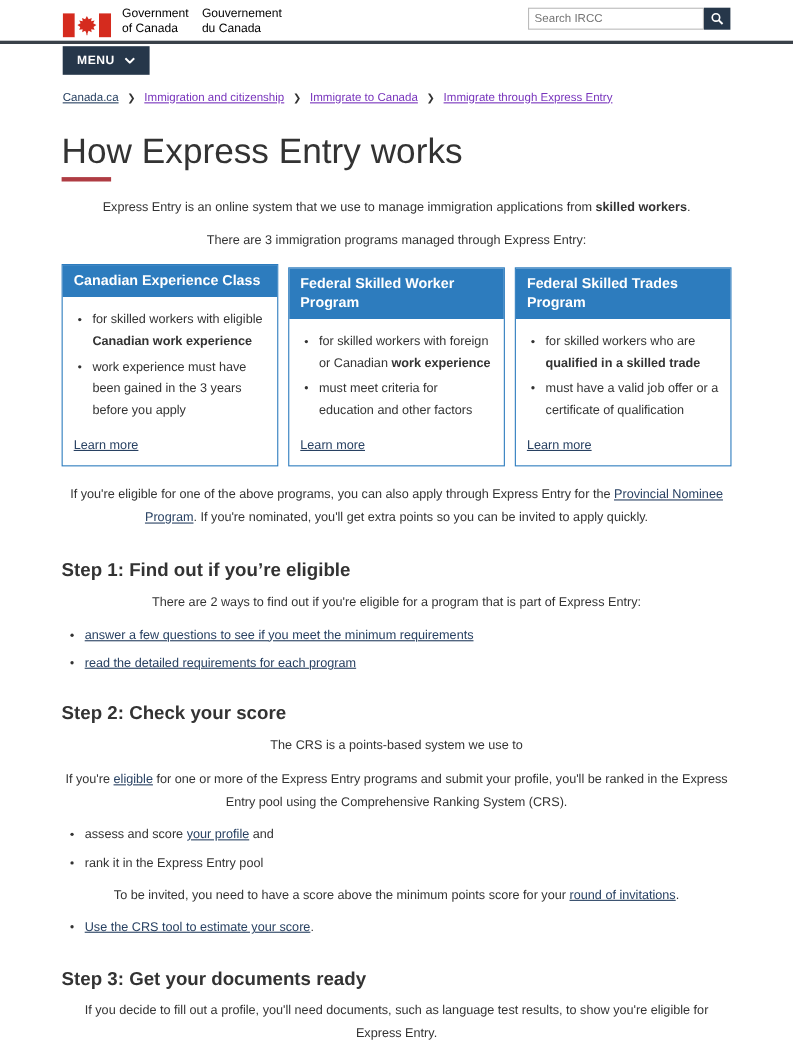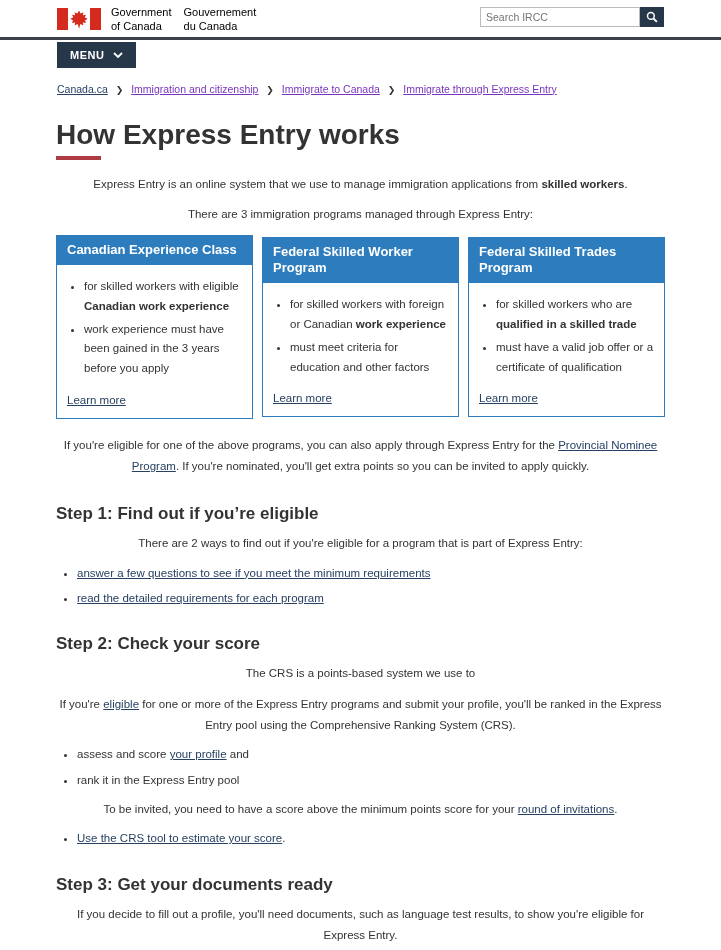--- a/index.html
+++ b/index.html
@@ -4,44 +4,44 @@
 <style>
   html,body{margin:0;padding:0;}
   body{
     width:721px;min-height:950px;background:#fff;color:#333;
     font-family:"Liberation Sans","DejaVu Sans",sans-serif;font-size:11.5px;
   }
   a{cursor:pointer;text-decoration:underline;color:#284162;}
   
   .site-header{display:flex;justify-content:space-between;align-items:flex-start;
     padding:5px 57px 3px 57px;}
-  .brand{display:flex;gap:10px;align-items:center;}
+  .brand{display:flex;gap:10px;align-items:flex-end;}
   .wordmark{display:flex;gap:12px;font-size:11px;line-height:1.3;color:#000;}
   .search{display:flex;margin-top:2px;padding-left:37px;}
   .search input{width:148px;height:18px;border:1px solid #bbb;font-size:10.5px;
     padding:0 5px;outline:none;color:#333;font-family:inherit;}
   .search button{width:24px;height:20px;background:#26374A;border:none;
     display:flex;align-items:center;justify-content:center;cursor:pointer;}
   .header-line{border:none;border-top:3px solid #3a4149;margin:0;}
   .menu-row{padding:2px 0 0 57px;}
   .menu-btn{background:#26374A;color:#fff;border:none;font-family:inherit;
     font-size:11px;font-weight:bold;padding:7px 13px;display:inline-flex;
     align-items:center;gap:9px;cursor:pointer;letter-spacing:.5px;justify-content:space-between;}
   
   .breadcrumb{margin:15px 57px 0;font-size:10.5px;}
   .breadcrumb .sep{color:#333;font-weight:bold;margin:0 5px;font-size:9px;}
   .breadcrumb a.visited{color:#7834bc;}
   
   main{margin:0 56px;width:609px;}
-  h1{font-size:28px;font-weight:bold;color:#333;margin:24px 0 0;}
+  h1{font-size:32px;font-weight:normal;color:#333;margin:24px 0 0;}
   .red-bar{width:45px;height:4px;background:#af3c43;margin:5px 0 14px;border:none;}
   p{margin:9px 0;line-height:1.85;text-align:center;}
   b{color:#333;}
   
-  .cards{display:flex;gap:9px;margin:10px 0 16px;align-items:center;}
+  .cards{display:flex;gap:9px;margin:10px 0 16px;align-items:flex-end;}
   .card{flex:1;border:1px solid #2d7cbe;display:flex;flex-direction:column;background:#fff;}
   .card-header{background:#2d7cbe;color:#fff;font-weight:bold;font-size:13px;
     line-height:1.3;padding:6px 10px;}
   .card-body{padding:4px 10px 12px;display:flex;flex-direction:column;flex:1;}
   .card-body ul{margin:8px 0 12px;padding-left:17px;line-height:1.72;}
   .card-body li{margin-bottom:3px;}
   .learn-more{margin-top:auto;align-self:flex-start;}
   
   h2{font-size:17px;font-weight:bold;color:#333;margin:27px 0 6px;}
   ul.linklist{margin:6px 0 10px;padding-left:21px;line-height:1.6;}

